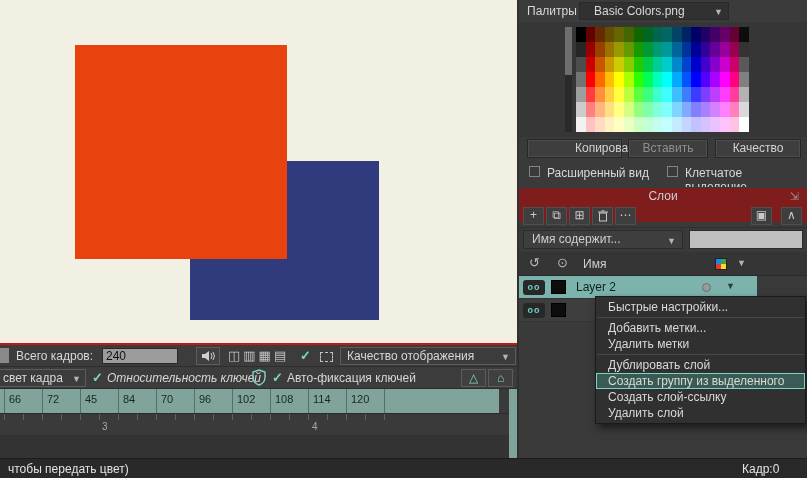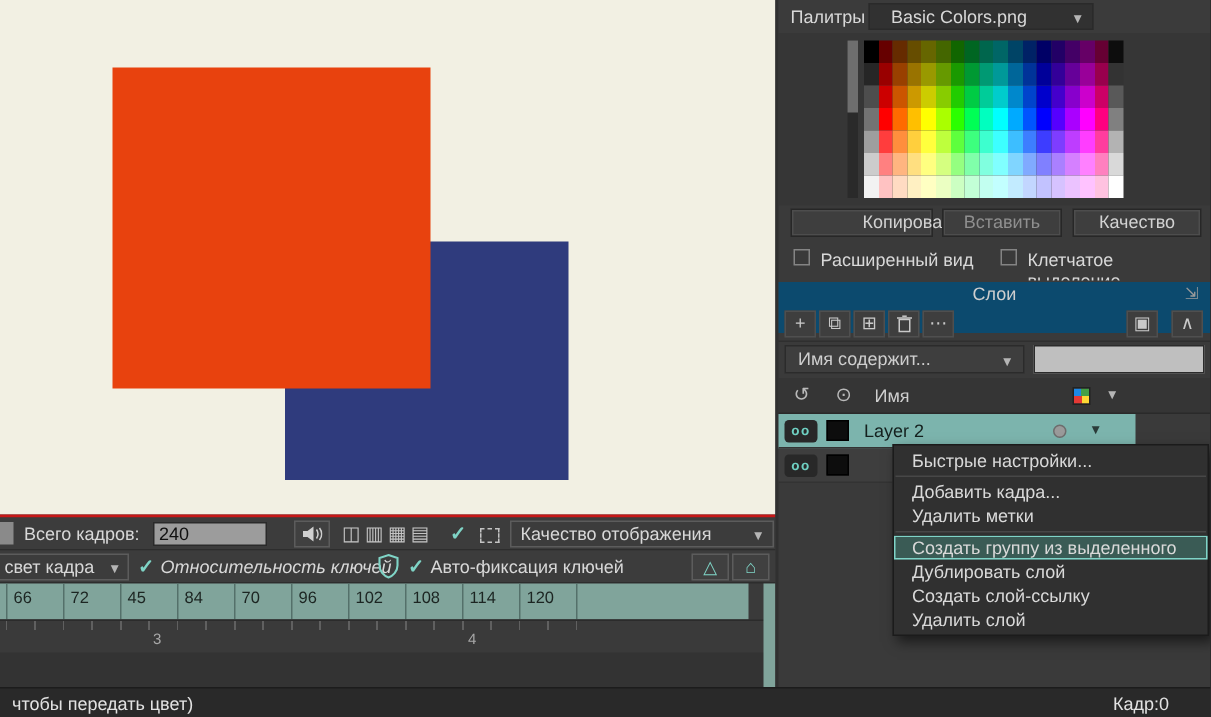--- a/index.html
+++ b/index.html
@@ -81,21 +81,21 @@
   .btn-copy{left:8px;width:95px;padding-left:47px;}
   .btn-paste{left:109px;width:80px;color:#8f8f8f;}
   .btn-reset{left:196px;width:86px;}
 
   .pal-checks{position:absolute;left:0;top:161px;width:288px;height:26px;overflow:hidden;}
   .cb{position:absolute;top:5px;width:11px;height:11px;border:1px solid #848484;background:#3a3a3a;}
   .cb1{left:10px;} .cb2{left:148px;}
   .cb1-lbl{position:absolute;left:28px;top:5px;}
   .cb2-lbl{position:absolute;left:166px;top:5px;}
 
-  .layers-header{position:absolute;left:0;top:188px;width:288px;height:34px;background:#0c4a6e;
+  .layers-header{position:absolute;left:0;top:188px;width:288px;height:34px;background:#7f1d1d;
                  text-align:center;line-height:17px;color:#cfcfcf;}
   .layers-header-icon{position:absolute;right:8px;top:0;color:#9a9a9a;font-size:11px;}
 
   .layers-toolbar{position:absolute;left:0;top:205px;width:288px;height:23px;border-bottom:1px solid #2f2f2f;}
   .tbtn{position:absolute;top:2px;width:21px;height:18px;background:#3e3e3e;border:1px solid #4f4f4f;
         color:#c9c9c9;text-align:center;line-height:15px;font-size:12px;}
   .tb1{left:4px;} .tb2{left:27px;} .tb3{left:50px;} .tb4{left:73px;display:flex;align-items:center;justify-content:center;} .tb5{left:96px;}
   .tb6{left:232px;} .tb7{left:262px;}
 
   .layers-filter{position:absolute;left:0;top:228px;width:288px;height:24px;}
@@ -425,25 +425,25 @@
           <span class="vis-badge">oo</span>
           <span class="thumb"></span>
           <span class="lname"></span>
         </div>
       </div>
   </div>
 
   <div class="context-menu">
       <div class="menu-item">Быстрые настройки...</div>
       <div class="menu-sep"></div>
-      <div class="menu-item">Добавить кадра...</div>
+      <div class="menu-item">Добавить метки...</div>
       <div class="menu-item">Удалить метки</div>
       <div class="menu-sep"></div>
+      <div class="menu-item">Дублировать слой</div>
       <div class="menu-item hl">Создать группу из выделенного</div>
-      <div class="menu-item">Дублировать слой</div>
       <div class="menu-item">Создать слой-ссылку</div>
       <div class="menu-item">Удалить слой</div>
     </div>
 
   <div class="statusbar">
     <span class="status-left">чтобы передать цвет)</span>
     <span class="status-frame">Кадр:0</span>
   </div>
 
 </div>

